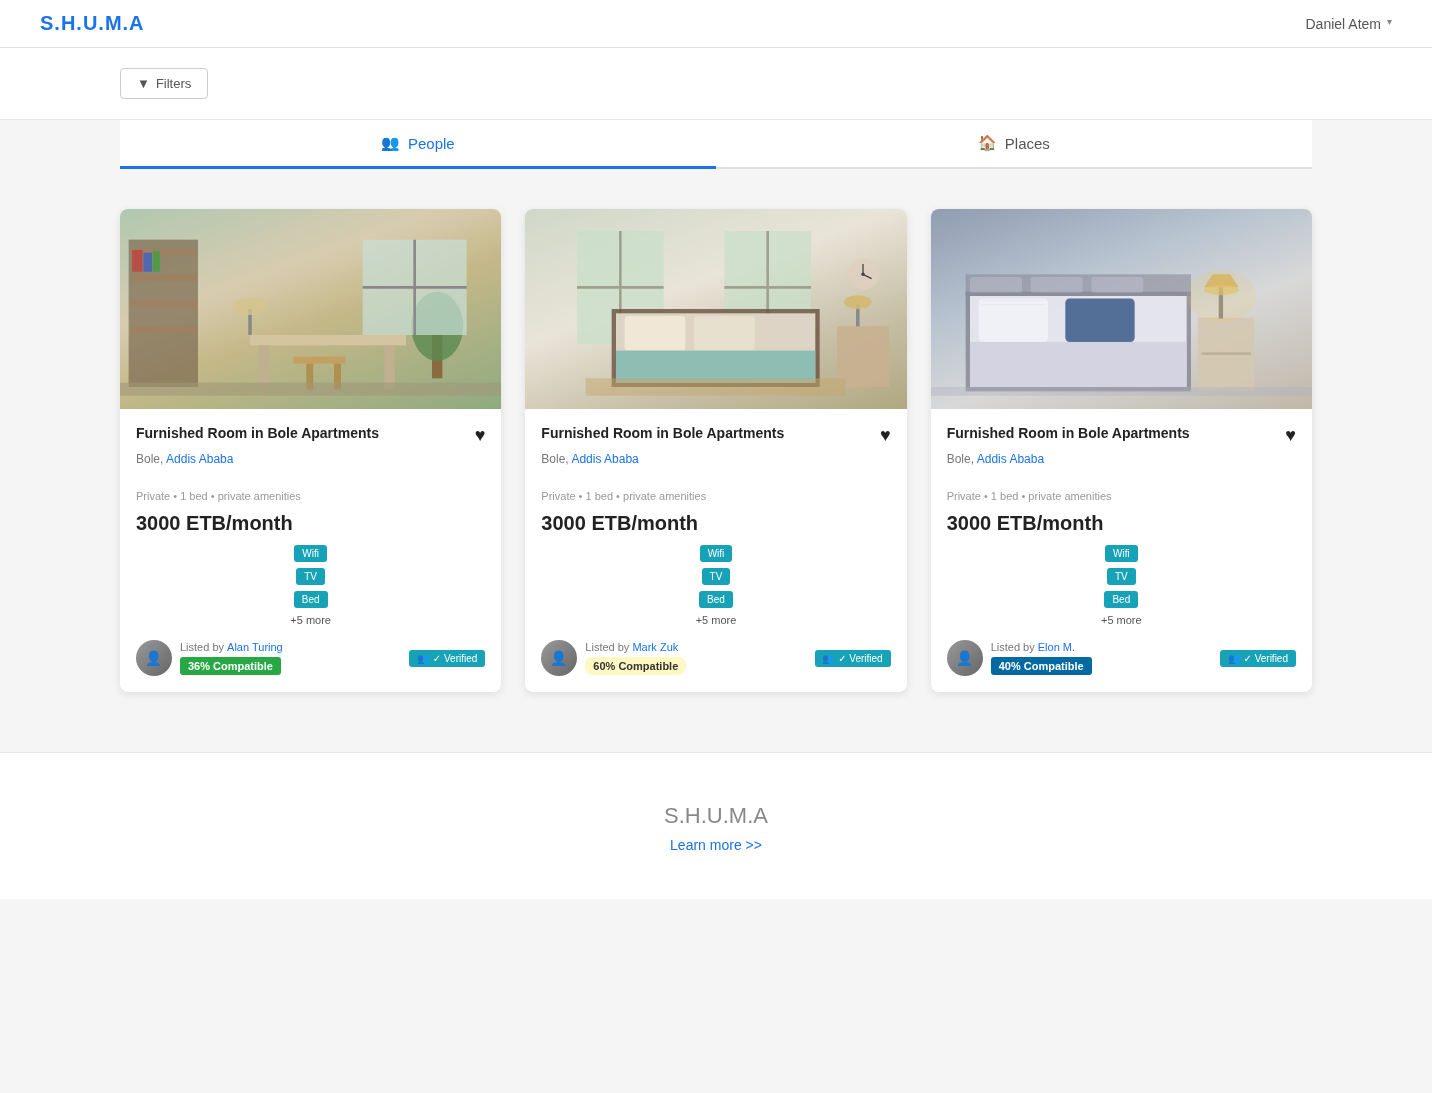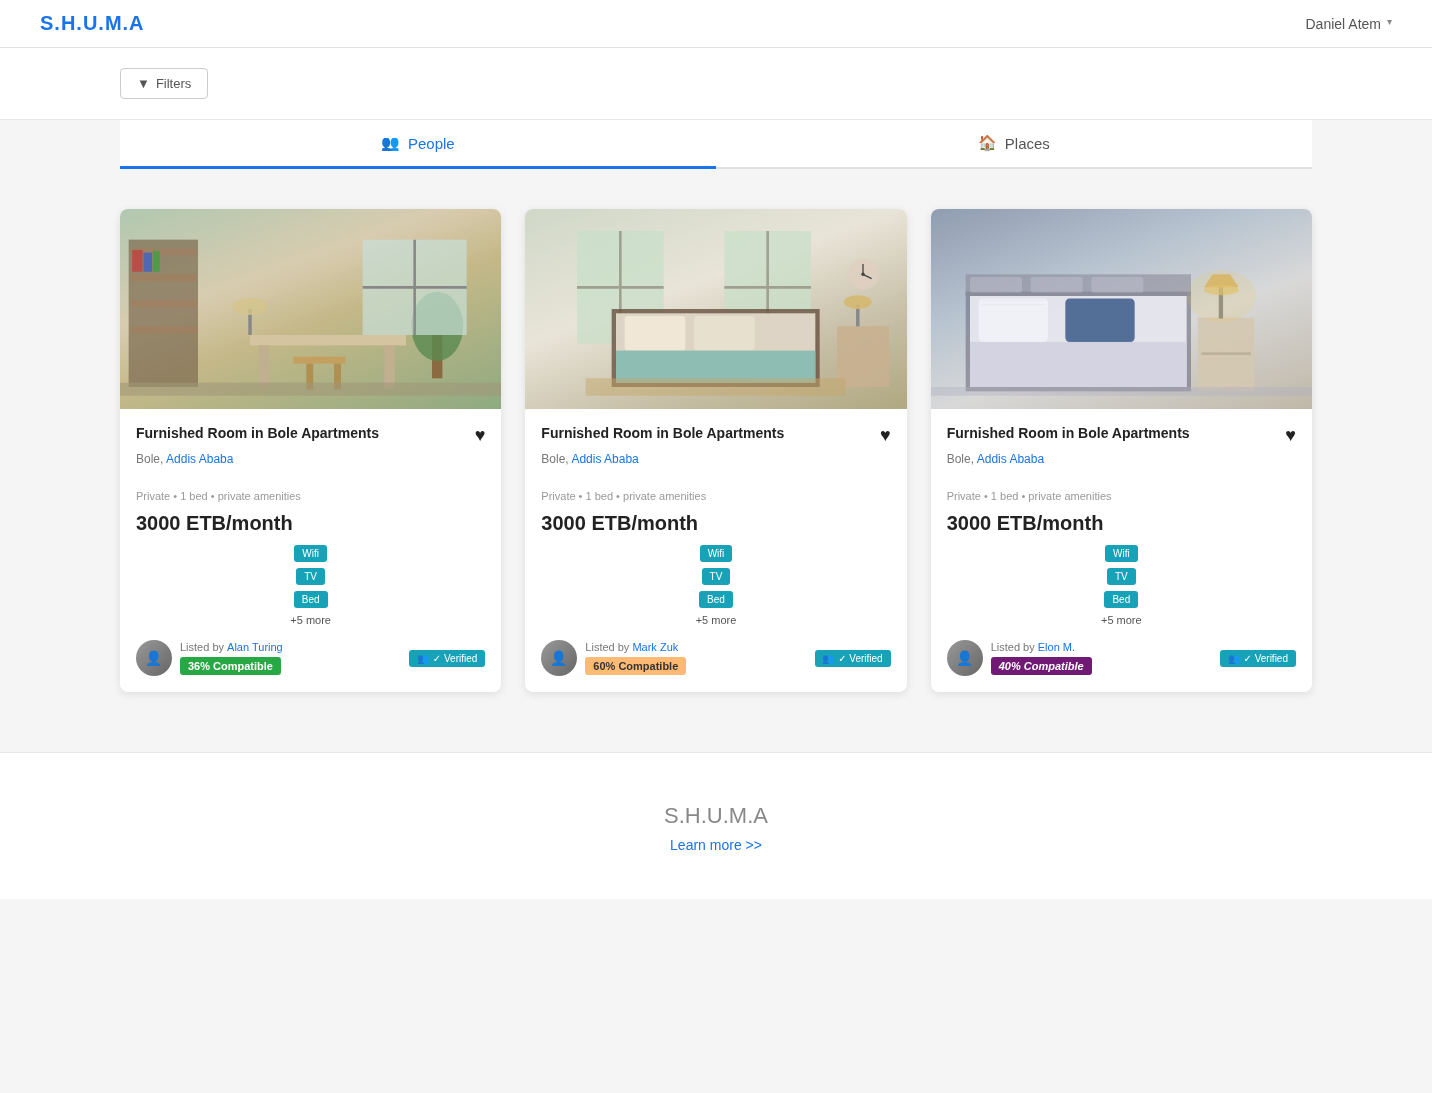--- a/index.html
+++ b/index.html
@@ -220,22 +220,22 @@
     .compatible-badge {
       font-size: 11px;
       padding: 3px 8px;
       border-radius: 3px;
       color: #fff;
       font-weight: 600;
       margin-top: 4px;
       display: inline-block;
     }
     .compatible-80 { background: #28a745; }
-    .compatible-60 { background: #fdba74; color: #333; }
-    .compatible-40 { background: #701a75; font-style: italic; }
+    .compatible-60 { background: #fef9c3; color: #333; border-radius: 8px; }
+    .compatible-40 { background: #0369a1; }
 
     
     .footer {
       background: #fff;
       text-align: center;
       padding: 50px 20px 30px;
       border-top: 1px solid #e8e8e8;
       margin-top: 20px;
     }
     .footer-brand {

